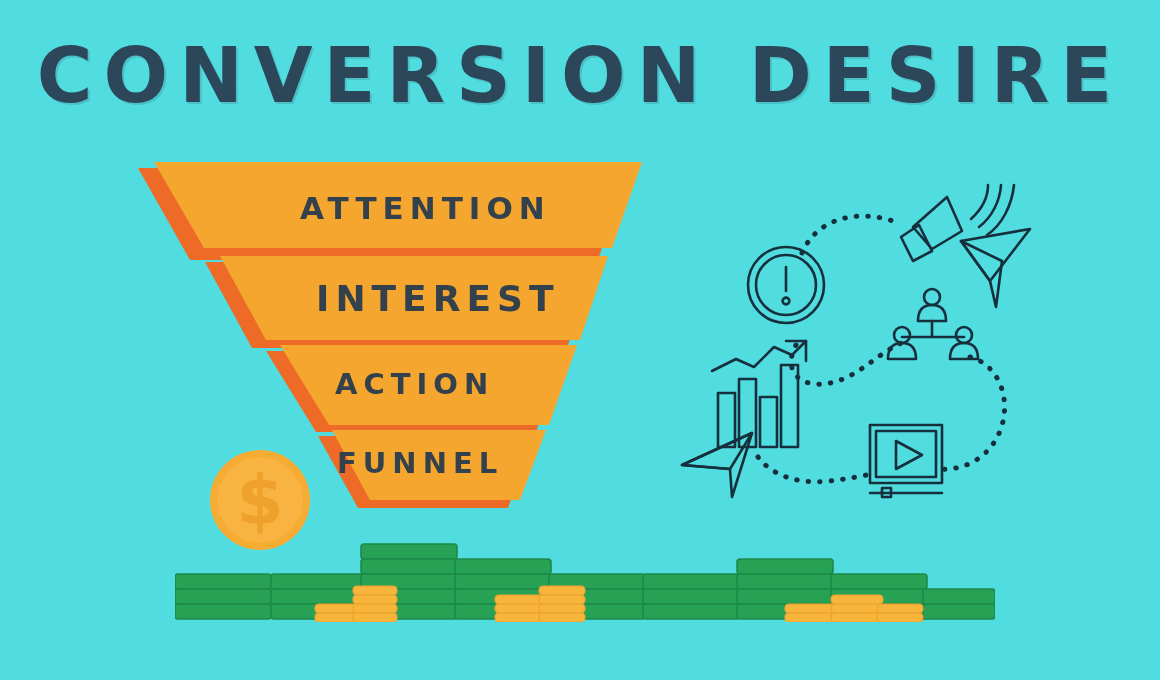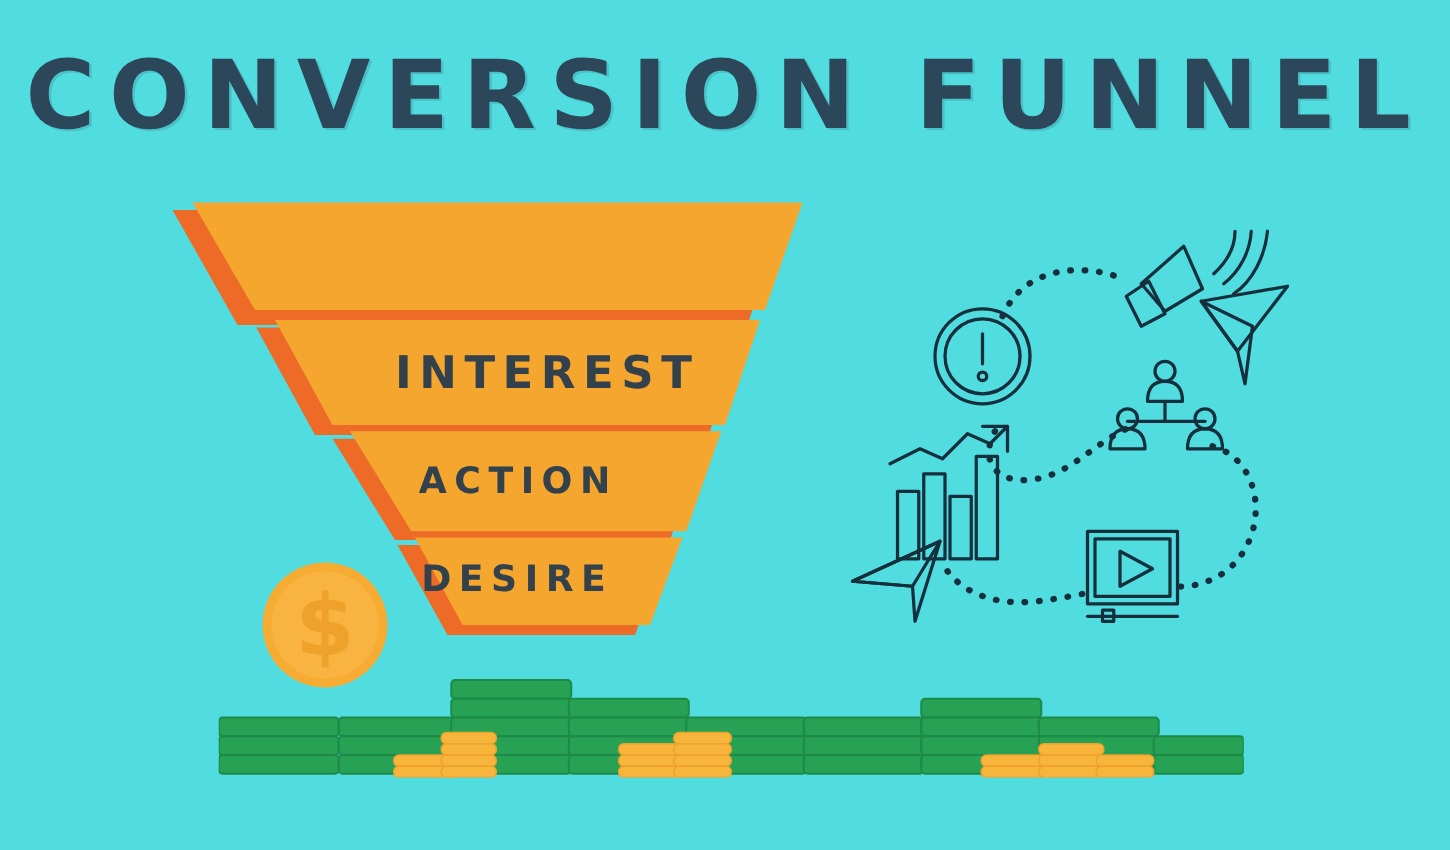--- a/index.html
+++ b/index.html
@@ -79,21 +79,21 @@
     width: 380px;
     height: 340px;
   }
 </style>
 </head>
 <body>
 
 <div id="stage">
   <div class="bg"></div>
 
-  <div id="title">CONVERSION FUNNEL</div>
+  <div id="title">CONVERSION DESIRE</div>
 
   <div id="funnel">
     <svg width="520" height="370" viewBox="0 0 520 370">
 
       <g>
         <polygon points="8,18 498,18 468,110 60,110" fill="#ee6b27"></polygon>
         <polygon points="24,12 512,12 482,98 74,98" fill="#f5a62f"></polygon>
       </g>
 
       <g>
@@ -105,23 +105,24 @@
         <polygon points="136,201 434,201 406,282 186,282" fill="#ee6b27"></polygon>
         <polygon points="150,195 447,195 419,275 199,275" fill="#f5a62f"></polygon>
       </g>
 
       <g>
         <polygon points="188,286 404,286 378,358 228,358" fill="#ee6b27"></polygon>
         <polygon points="202,280 416,280 390,350 240,350" fill="#f5a62f"></polygon>
       </g>
     </svg>
 
+    <div class="funnel-label" style="left:170px; top:40px; font-size:31px;">ATTENTION</div>
     <div class="funnel-label" style="left:186px; top:128px; font-size:36px;">INTEREST</div>
     <div class="funnel-label" style="left:205px; top:217px; font-size:29px;">ACTION</div>
-    <div class="funnel-label" style="left:207px; top:296px; font-size:29px;">DESIRE</div>
+    <div class="funnel-label" style="left:207px; top:296px; font-size:29px;">FUNNEL</div>
   </div>
 
   <div id="coin">
     <svg width="104" height="104" viewBox="0 0 104 104">
       <circle cx="52" cy="52" r="50" fill="#f6ab33"></circle>
       <circle cx="52" cy="52" r="43" fill="#f8b340"></circle>
       <text x="52" y="76" text-anchor="middle" font-family="DejaVu Sans, sans-serif" font-size="68" font-weight="700" fill="#efa22b">$</text>
     </svg>
   </div>
 

